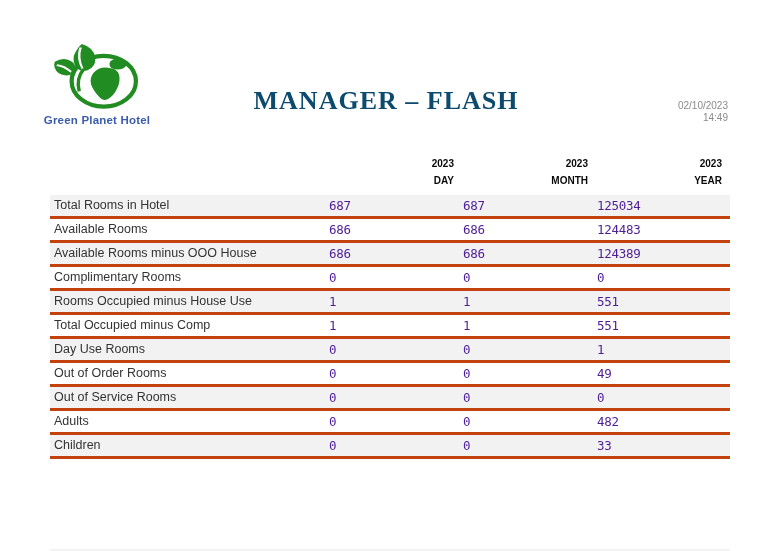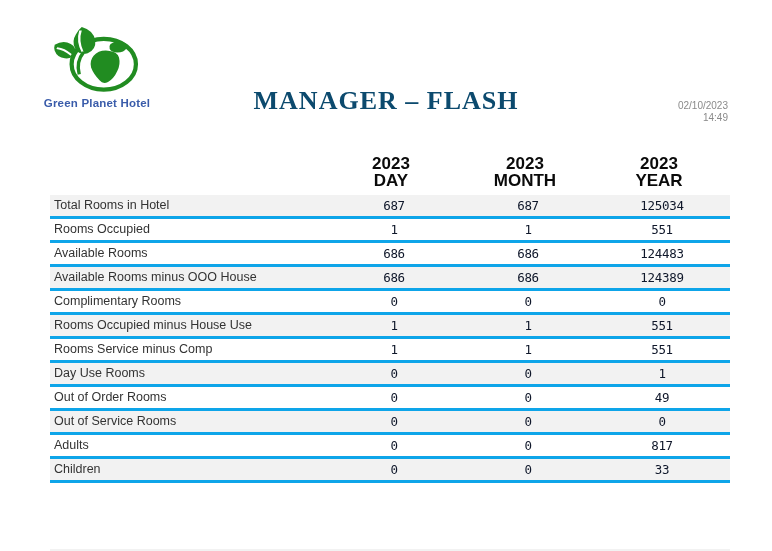--- a/index.html
+++ b/index.html
@@ -5,21 +5,21 @@
   html, body { margin: 0; padding: 0; background: #fff; }
   #page {
     position: relative;
     width: 772px; height: 551px;
     background: #fff;
     overflow: hidden;
     font-family: "Liberation Sans", sans-serif;
   }
 
   
-  #brand { position: absolute; left: 38px; top: 27px; width: 118px; text-align: center; }
+  #brand { position: absolute; left: 38px; top: 44px; width: 118px; text-align: center; }
   #logo { display: block; margin: 0 auto; }
   #brand-name {
     margin-top: 4px;
     font-size: 11.5px; font-weight: bold; letter-spacing: 0.2px;
     color: var(--brand-blue, #3a5caa);
   }
 
   
   #report-title {
     position: absolute; left: 50%; top: 86px; transform: translateX(-50%);
@@ -36,40 +36,40 @@
   
   #report-table {
     position: absolute; left: 50px; top: 155px; width: 680px;
     border-collapse: collapse; table-layout: fixed;
   }
   #report-table col.c-label { width: 278px; }
   #report-table col.c-num   { width: 134px; }
 
   #report-table th {
     vertical-align: bottom; padding: 0 8px 6px 0;
-    font-size: 17px; font-weight: bold; color: #0a0a0a;
-    line-height: 17px; text-align: center;
+    font-size: 10px; font-weight: bold; color: #0a0a0a;
+    line-height: 17px; text-align: right;
   }
   #report-table th.label-col { padding: 0; }
 
   #report-table td {
     height: 19px; line-height: 19px;
-    border-bottom: 3px solid #0ea5e9;
+    border-bottom: 3px solid #c2410c;
     overflow: hidden; white-space: nowrap;
   }
   #report-table tr.stripe td { background: var(--stripe, #f2f2f2); }
 
   td.label-cell {
     padding-left: 4px;
     font-size: 12.5px; color: #333;
   }
   td.num-cell {
-    padding-right: 3px; text-align: center;
+    padding-right: 3px; text-align: left;
     font-family: "DejaVu Sans Mono", monospace;
-    font-size: 12.5px; letter-spacing: -0.3px; color: #0f172a;
+    font-size: 12.5px; letter-spacing: -0.3px; color: #4c1d95;
   }
 
   #partial-next-row {
     position: absolute; left: 50px; top: 549px; width: 680px; height: 2px;
     background: var(--stripe, #f2f2f2);
   }
 </style>
 </head>
 <body>
 
@@ -127,55 +127,49 @@
       </tr>
     </thead>
     <tbody>
         <tr class="stripe">
       <td class="label-cell">Total Rooms in Hotel</td>
       <td class="num-cell">687</td>
       <td class="num-cell">687</td>
       <td class="num-cell">125034</td>
     </tr>
         <tr>
-      <td class="label-cell">Rooms Occupied</td>
+      <td class="label-cell">Available Rooms</td>
+      <td class="num-cell">686</td>
+      <td class="num-cell">686</td>
+      <td class="num-cell">124483</td>
+    </tr>
+        <tr class="stripe">
+      <td class="label-cell">Available Rooms minus OOO House</td>
+      <td class="num-cell">686</td>
+      <td class="num-cell">686</td>
+      <td class="num-cell">124389</td>
+    </tr>
+        <tr>
+      <td class="label-cell">Complimentary Rooms</td>
+      <td class="num-cell">0</td>
+      <td class="num-cell">0</td>
+      <td class="num-cell">0</td>
+    </tr>
+        <tr class="stripe">
+      <td class="label-cell">Rooms Occupied minus House Use</td>
       <td class="num-cell">1</td>
       <td class="num-cell">1</td>
       <td class="num-cell">551</td>
     </tr>
         <tr>
-      <td class="label-cell">Available Rooms</td>
-      <td class="num-cell">686</td>
-      <td class="num-cell">686</td>
-      <td class="num-cell">124483</td>
-    </tr>
-        <tr class="stripe">
-      <td class="label-cell">Available Rooms minus OOO House</td>
-      <td class="num-cell">686</td>
-      <td class="num-cell">686</td>
-      <td class="num-cell">124389</td>
-    </tr>
-        <tr>
-      <td class="label-cell">Complimentary Rooms</td>
-      <td class="num-cell">0</td>
-      <td class="num-cell">0</td>
-      <td class="num-cell">0</td>
-    </tr>
-        <tr class="stripe">
-      <td class="label-cell">Rooms Occupied minus House Use</td>
+      <td class="label-cell">Total Occupied minus Comp</td>
       <td class="num-cell">1</td>
       <td class="num-cell">1</td>
       <td class="num-cell">551</td>
     </tr>
-        <tr>
-      <td class="label-cell">Rooms Service minus Comp</td>
-      <td class="num-cell">1</td>
-      <td class="num-cell">1</td>
-      <td class="num-cell">551</td>
-    </tr>
         <tr class="stripe">
       <td class="label-cell">Day Use Rooms</td>
       <td class="num-cell">0</td>
       <td class="num-cell">0</td>
       <td class="num-cell">1</td>
     </tr>
         <tr>
       <td class="label-cell">Out of Order Rooms</td>
       <td class="num-cell">0</td>
       <td class="num-cell">0</td>
@@ -184,21 +178,21 @@
         <tr class="stripe">
       <td class="label-cell">Out of Service Rooms</td>
       <td class="num-cell">0</td>
       <td class="num-cell">0</td>
       <td class="num-cell">0</td>
     </tr>
         <tr>
       <td class="label-cell">Adults</td>
       <td class="num-cell">0</td>
       <td class="num-cell">0</td>
-      <td class="num-cell">817</td>
+      <td class="num-cell">482</td>
     </tr>
         <tr class="stripe">
       <td class="label-cell">Children</td>
       <td class="num-cell">0</td>
       <td class="num-cell">0</td>
       <td class="num-cell">33</td>
     </tr>
       </tbody>
   </table>
 

